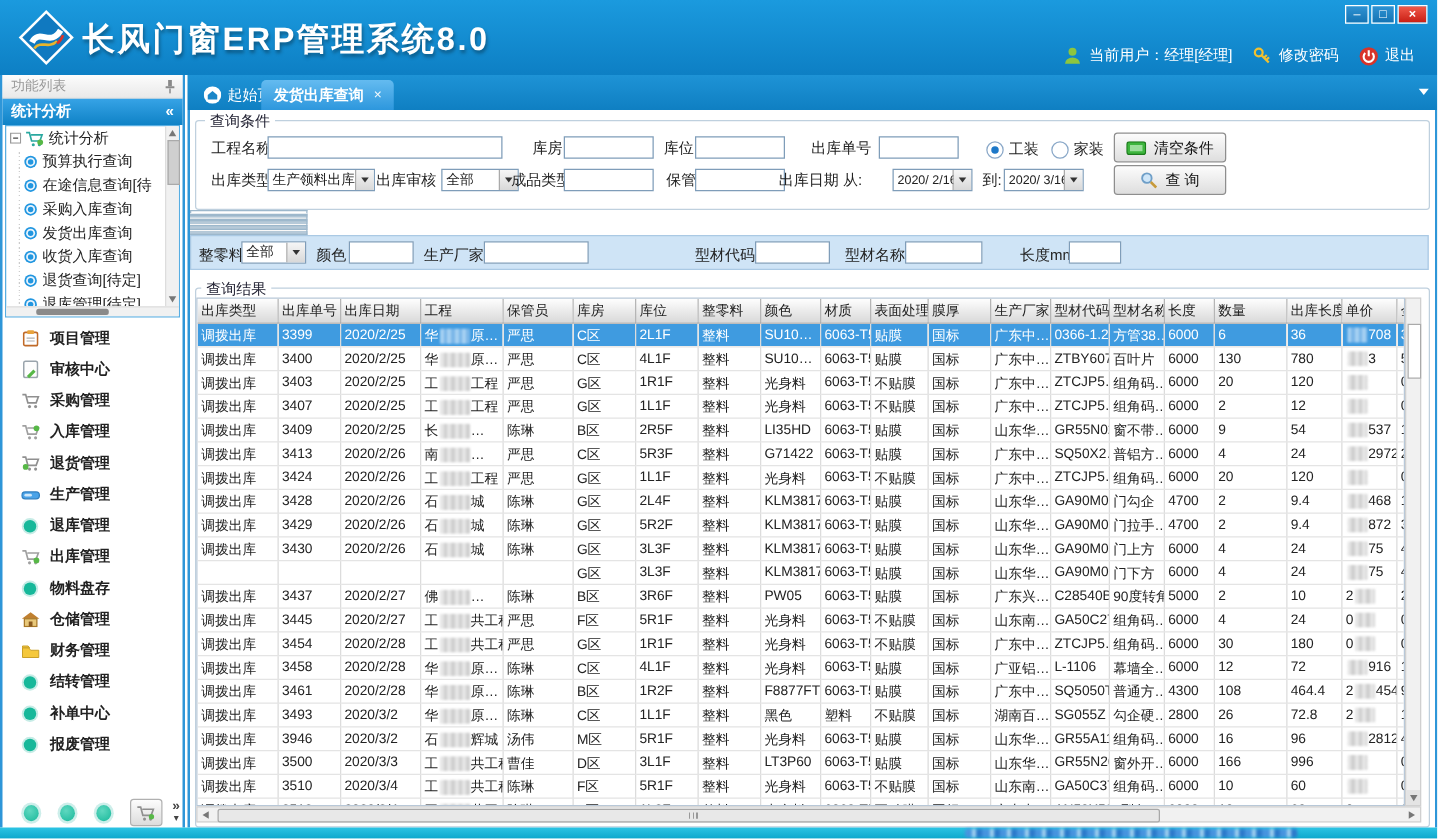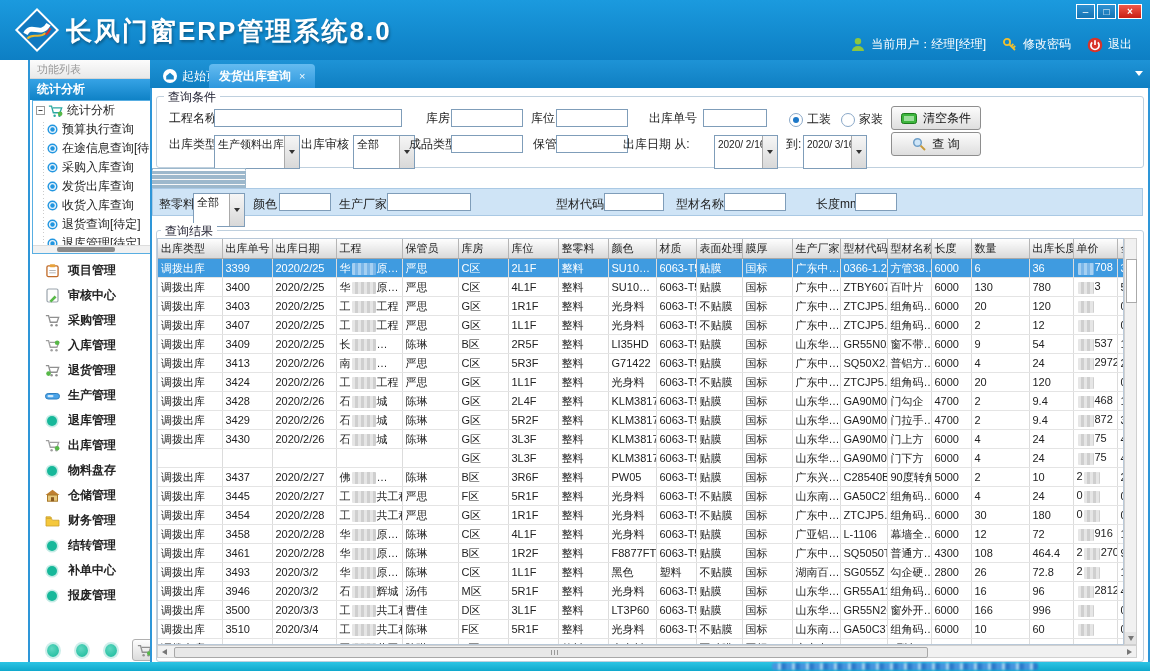--- a/index.html
+++ b/index.html
@@ -12,21 +12,21 @@
   .apptitle{left:66px;top:14px;font-size:26px;font-weight:bold;color:#fff;letter-spacing:2px;
             text-shadow:1px 2px 3px rgba(0,0,0,.35);white-space:nowrap;}
   .winctrl{top:4px;right:8px;display:flex;gap:2px;}
   .wbtn{width:19px;height:15px;background:linear-gradient(#2f92d2,#1474b4);border:1px solid #fff;
         color:#fff;font-size:10px;line-height:13px;text-align:center;box-sizing:border-box;cursor:default;}
   .wbtn.close{width:24px;background:linear-gradient(#f15a4a,#c81e14);font-weight:bold;}
   .userbar{top:36px;right:18px;display:flex;align-items:center;color:#fff;font-size:12px;white-space:nowrap;}
   .userbar .gap{width:16px;} .userbar .sgap{width:5px;}
   
   .sidebar{left:0;top:60px;width:148px;height:602px;background:#fff;box-sizing:border-box;
-           border-left:2px solid #2e96d8;border-right:2px solid #2e96d8;margin-left:28px;}
+           border-left:2px solid #2e96d8;border-right:2px solid #2e96d8;}
   .fnhead{left:0;top:0;width:144px;height:19px;background:linear-gradient(#fcfcfc,#e9e9e9);
           border-bottom:1px solid #d5d5d5;color:#999;line-height:19px;padding-left:7px;box-sizing:border-box;font-size:11px;}
   .pin{position:absolute;right:6px;top:4px;}
   .grouphead{left:0;top:19px;width:144px;height:21px;background:linear-gradient(#36a3e6,#0f82c6);
              color:#fff;font-weight:bold;line-height:21px;padding-left:7px;box-sizing:border-box;}
   .collapse{position:absolute;right:7px;top:0;font-weight:bold;}
   .treepanel{left:2px;top:40px;width:140px;height:154px;border:1px solid #58aee2;background:#fff;box-sizing:border-box;}
   .treelist{position:absolute;left:0;top:0;width:127px;height:144px;overflow:hidden;}
   .trow{height:19px;display:flex;align-items:center;white-space:nowrap;}
   .trow .exp{margin:0 3px 0 3px;}
@@ -60,21 +60,21 @@
   .tab-active .x{margin-left:8px;font-weight:normal;font-size:11px;opacity:.95;}
   .tabcaret{position:absolute;right:7px;top:11px;}
   .tabcaret i{display:block;width:0;height:0;border-left:4px solid transparent;border-right:4px solid transparent;border-top:5px solid #fff;}
   
   .content{left:150px;top:88px;width:1000px;height:574px;background:#fff;box-sizing:border-box;
            border-left:2px solid #2e96d8;border-right:2px solid #2e96d8;}
   .gb{position:absolute;border:1px solid #bfd0de;border-radius:3px;}
   .gb .legend{position:absolute;top:-8px;left:7px;background:#fff;padding:0 4px;font-size:12px;color:#223;}
   .flabel{position:absolute;font-size:12px;color:#222;line-height:18px;white-space:nowrap;}
   .tinput{position:absolute;height:18px;background:#fff;border:1px solid #7f9db9;box-sizing:border-box;}
-  .combo{position:absolute;height:34px;background:#fff;border:1px solid #7f9db9;box-sizing:border-box;
+  .combo{position:absolute;height:18px;background:#fff;border:1px solid #7f9db9;box-sizing:border-box;
          font-size:11px;line-height:16px;padding-left:3px;white-space:nowrap;overflow:hidden;}
   .combo .ar{position:absolute;right:0;top:0;width:14px;height:100%;background:linear-gradient(#f6f6f6,#d8d8d8);
              border-left:1px solid #aaa;display:flex;align-items:center;justify-content:center;}
   .combo .ar i{width:0;height:0;border-left:3.5px solid transparent;border-right:3.5px solid transparent;border-top:4px solid #333;}
   .radio{position:absolute;display:flex;align-items:center;font-size:12px;}
   .rdot{width:12px;height:12px;border-radius:50%;border:1px solid #8aa8c8;background:#fff;margin-right:4px;position:relative;}
   .radio.on .rdot::after{content:"";position:absolute;left:3px;top:3px;width:6px;height:6px;border-radius:50%;background:#1d78c8;}
   .btn{position:absolute;height:22px;border:1px solid #8e8e8e;border-radius:3px;background:linear-gradient(#fcfcfc,#dedede);
        display:flex;align-items:center;justify-content:center;font-size:12px;color:#111;gap:6px;}
   
@@ -914,21 +914,21 @@
             <td>F8877FT</td>
             <td>6063-T5</td>
             <td>贴膜</td>
             <td>国标</td>
             <td>广东中…</td>
             <td>SQ5050T20</td>
             <td>普通方…</td>
             <td>4300</td>
             <td>108</td>
             <td>464.4</td>
-            <td><span>2</span><span class="px" style="width:16px"></span><span>270</span></td>
+            <td><span>2</span><span class="px" style="width:16px"></span><span>454</span></td>
             <td>996</td>
           </tr>
           <tr>
             <td>调拨出库</td>
             <td>3493</td>
             <td>2020/3/2</td>
             <td><span>华</span><span class="px" style="width:24px"></span><span>原…</span></td>
             <td>陈琳</td>
             <td>C区</td>
             <td>1L1F</td>

